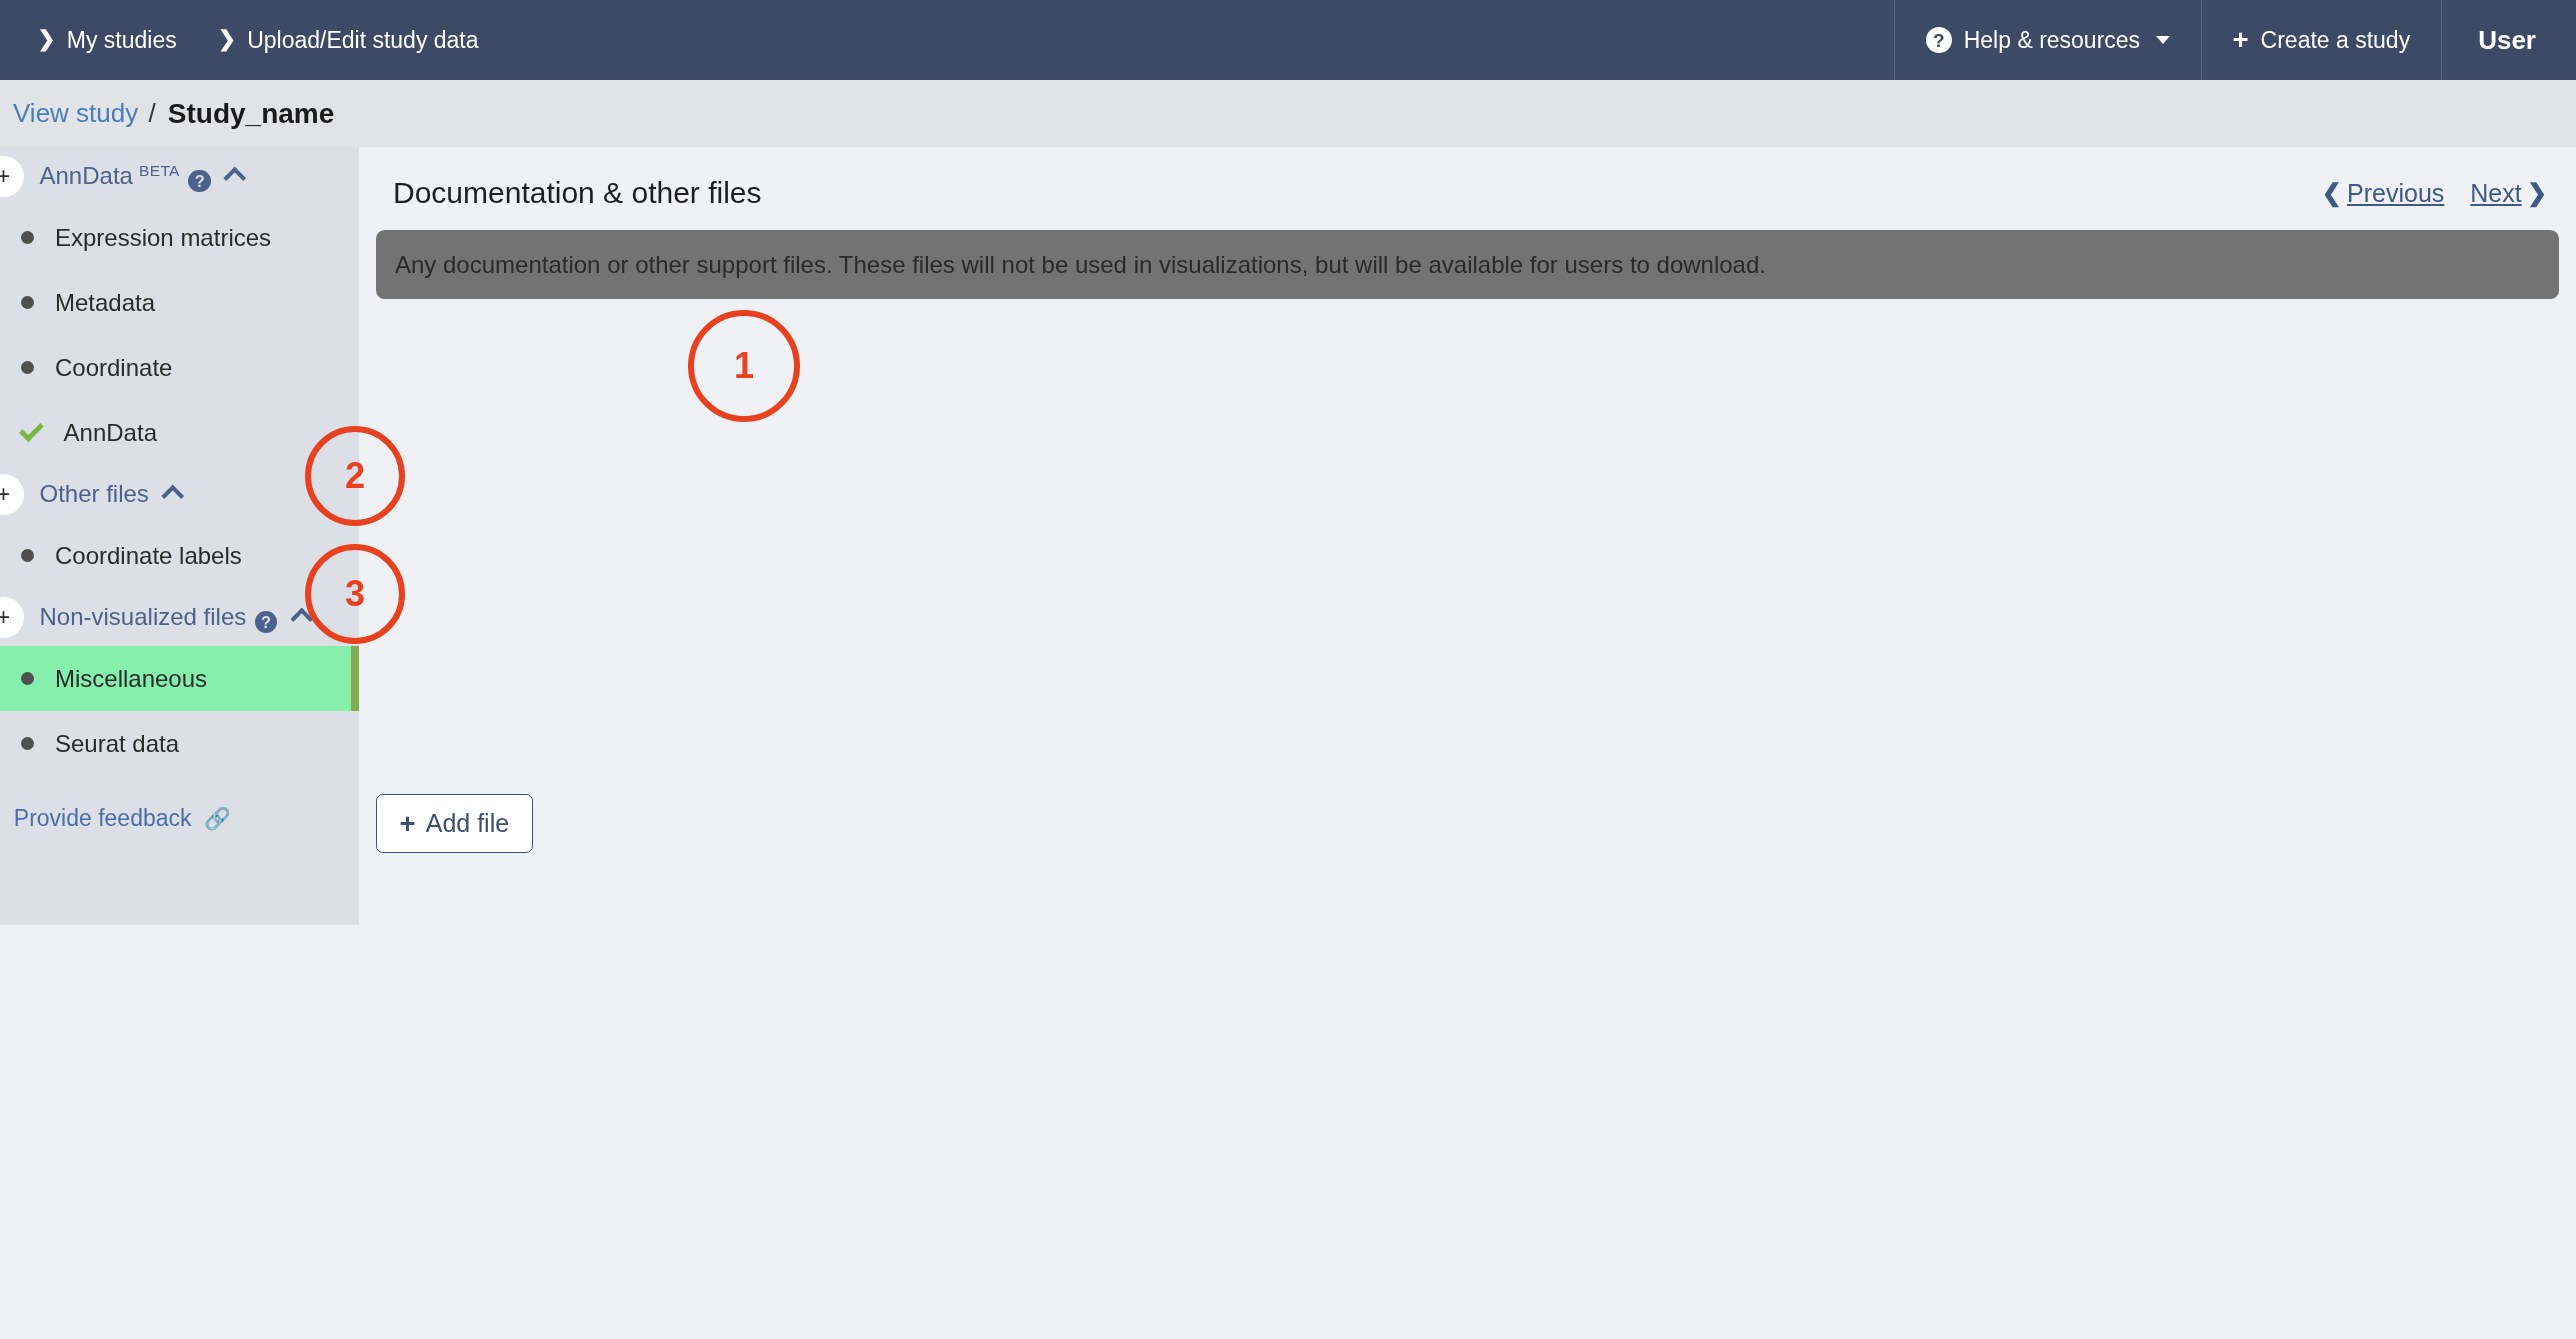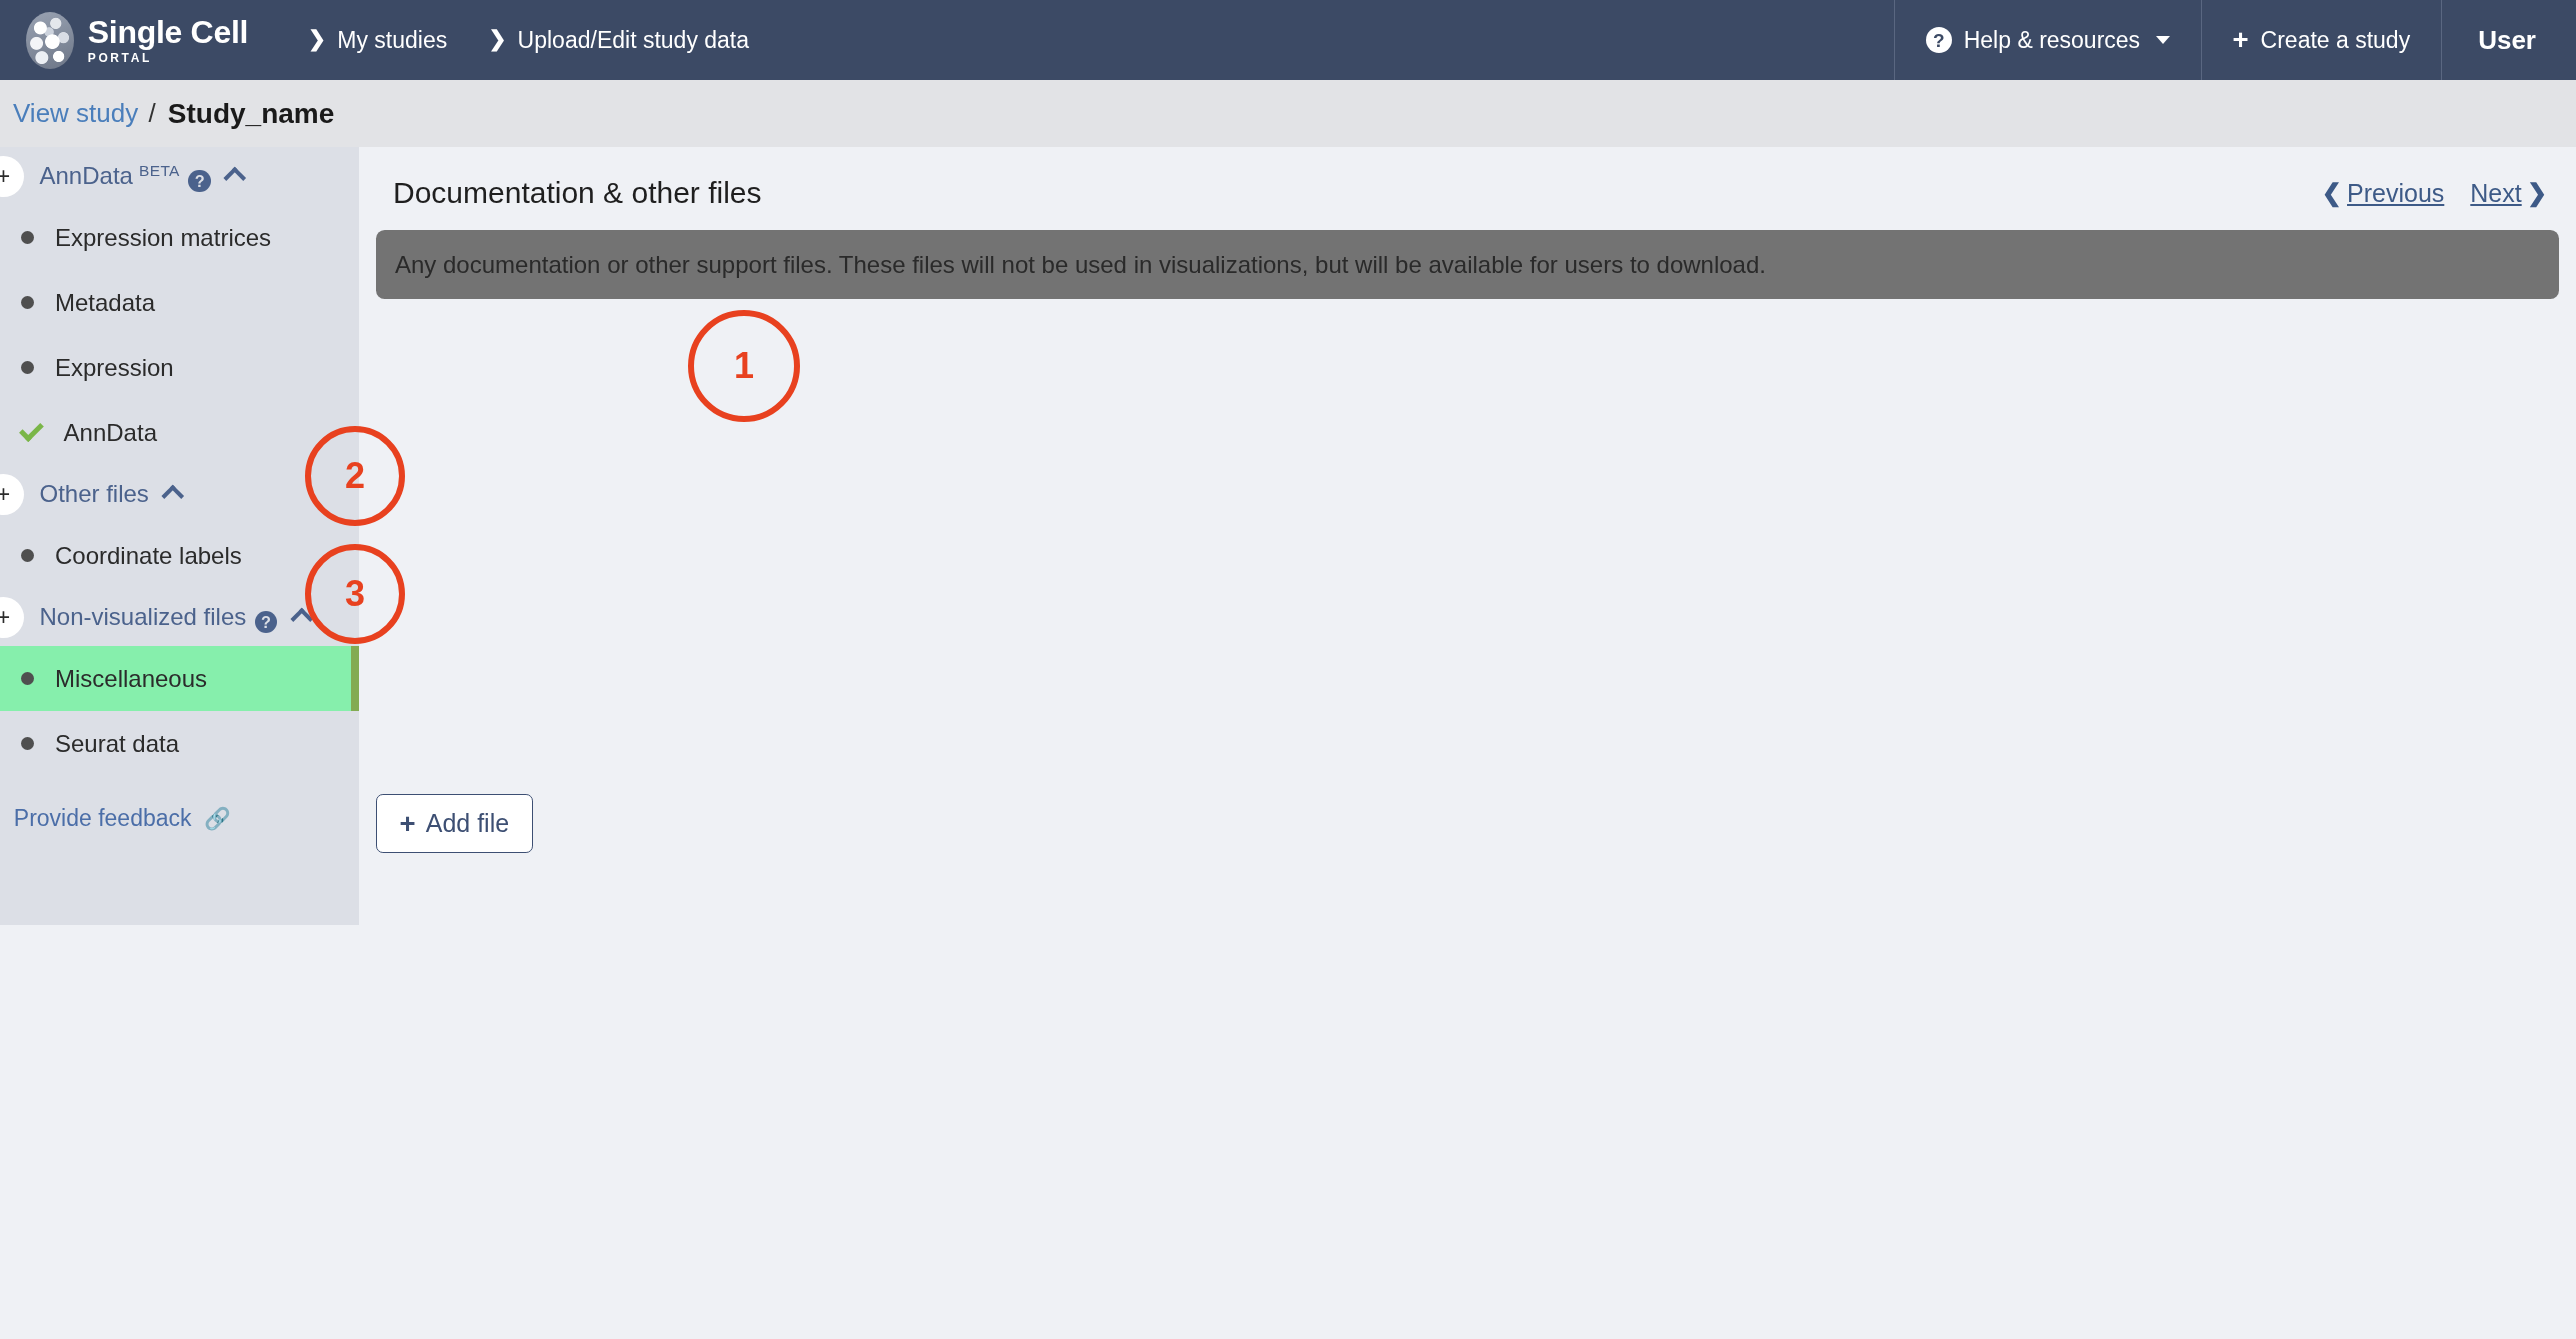--- a/index.html
+++ b/index.html
@@ -239,27 +239,20 @@
   }
   #anno-1 { left: 688px; top: 310px; width: 112px; height: 112px; }
   #anno-2 { left: 305px; top: 426px; width: 100px; height: 100px; }
   #anno-3 { left: 305px; top: 544px; width: 100px; height: 100px; }
 </style>
 </head>
 <body>
 
 <div id="topnav">
 
-  <div id="brand">
-    <div class="logo-ball"></div>
-    <div class="brand-text">
-      <div class="brand-main">Single Cell</div>
-      <div class="brand-sub">PORTAL</div>
-    </div>
-  </div>
 
   <div id="nav-left-group">
     <a class="nav-link" href="#">
       <span class="chev-r">❯</span>
       <span>My studies</span>
     </a>
     <a class="nav-link" href="#">
       <span class="chev-r">❯</span>
       <span>Upload/Edit study data</span>
     </a>
@@ -301,21 +294,21 @@
   <div class="side-item">
     <span class="bullet"></span>
     <span class="side-item-label">Expression matrices</span>
   </div>
   <div class="side-item">
     <span class="bullet"></span>
     <span class="side-item-label">Metadata</span>
   </div>
   <div class="side-item">
     <span class="bullet"></span>
-    <span class="side-item-label">Expression</span>
+    <span class="side-item-label">Coordinate</span>
   </div>
   <div class="side-item">
     <span class="check-mark"></span>
     <span class="side-item-label">AnnData</span>
   </div>
 
   <div class="side-section">
     <div class="plus-circle">+</div>
     <div class="side-section-label">
       <span>Other files</span>

